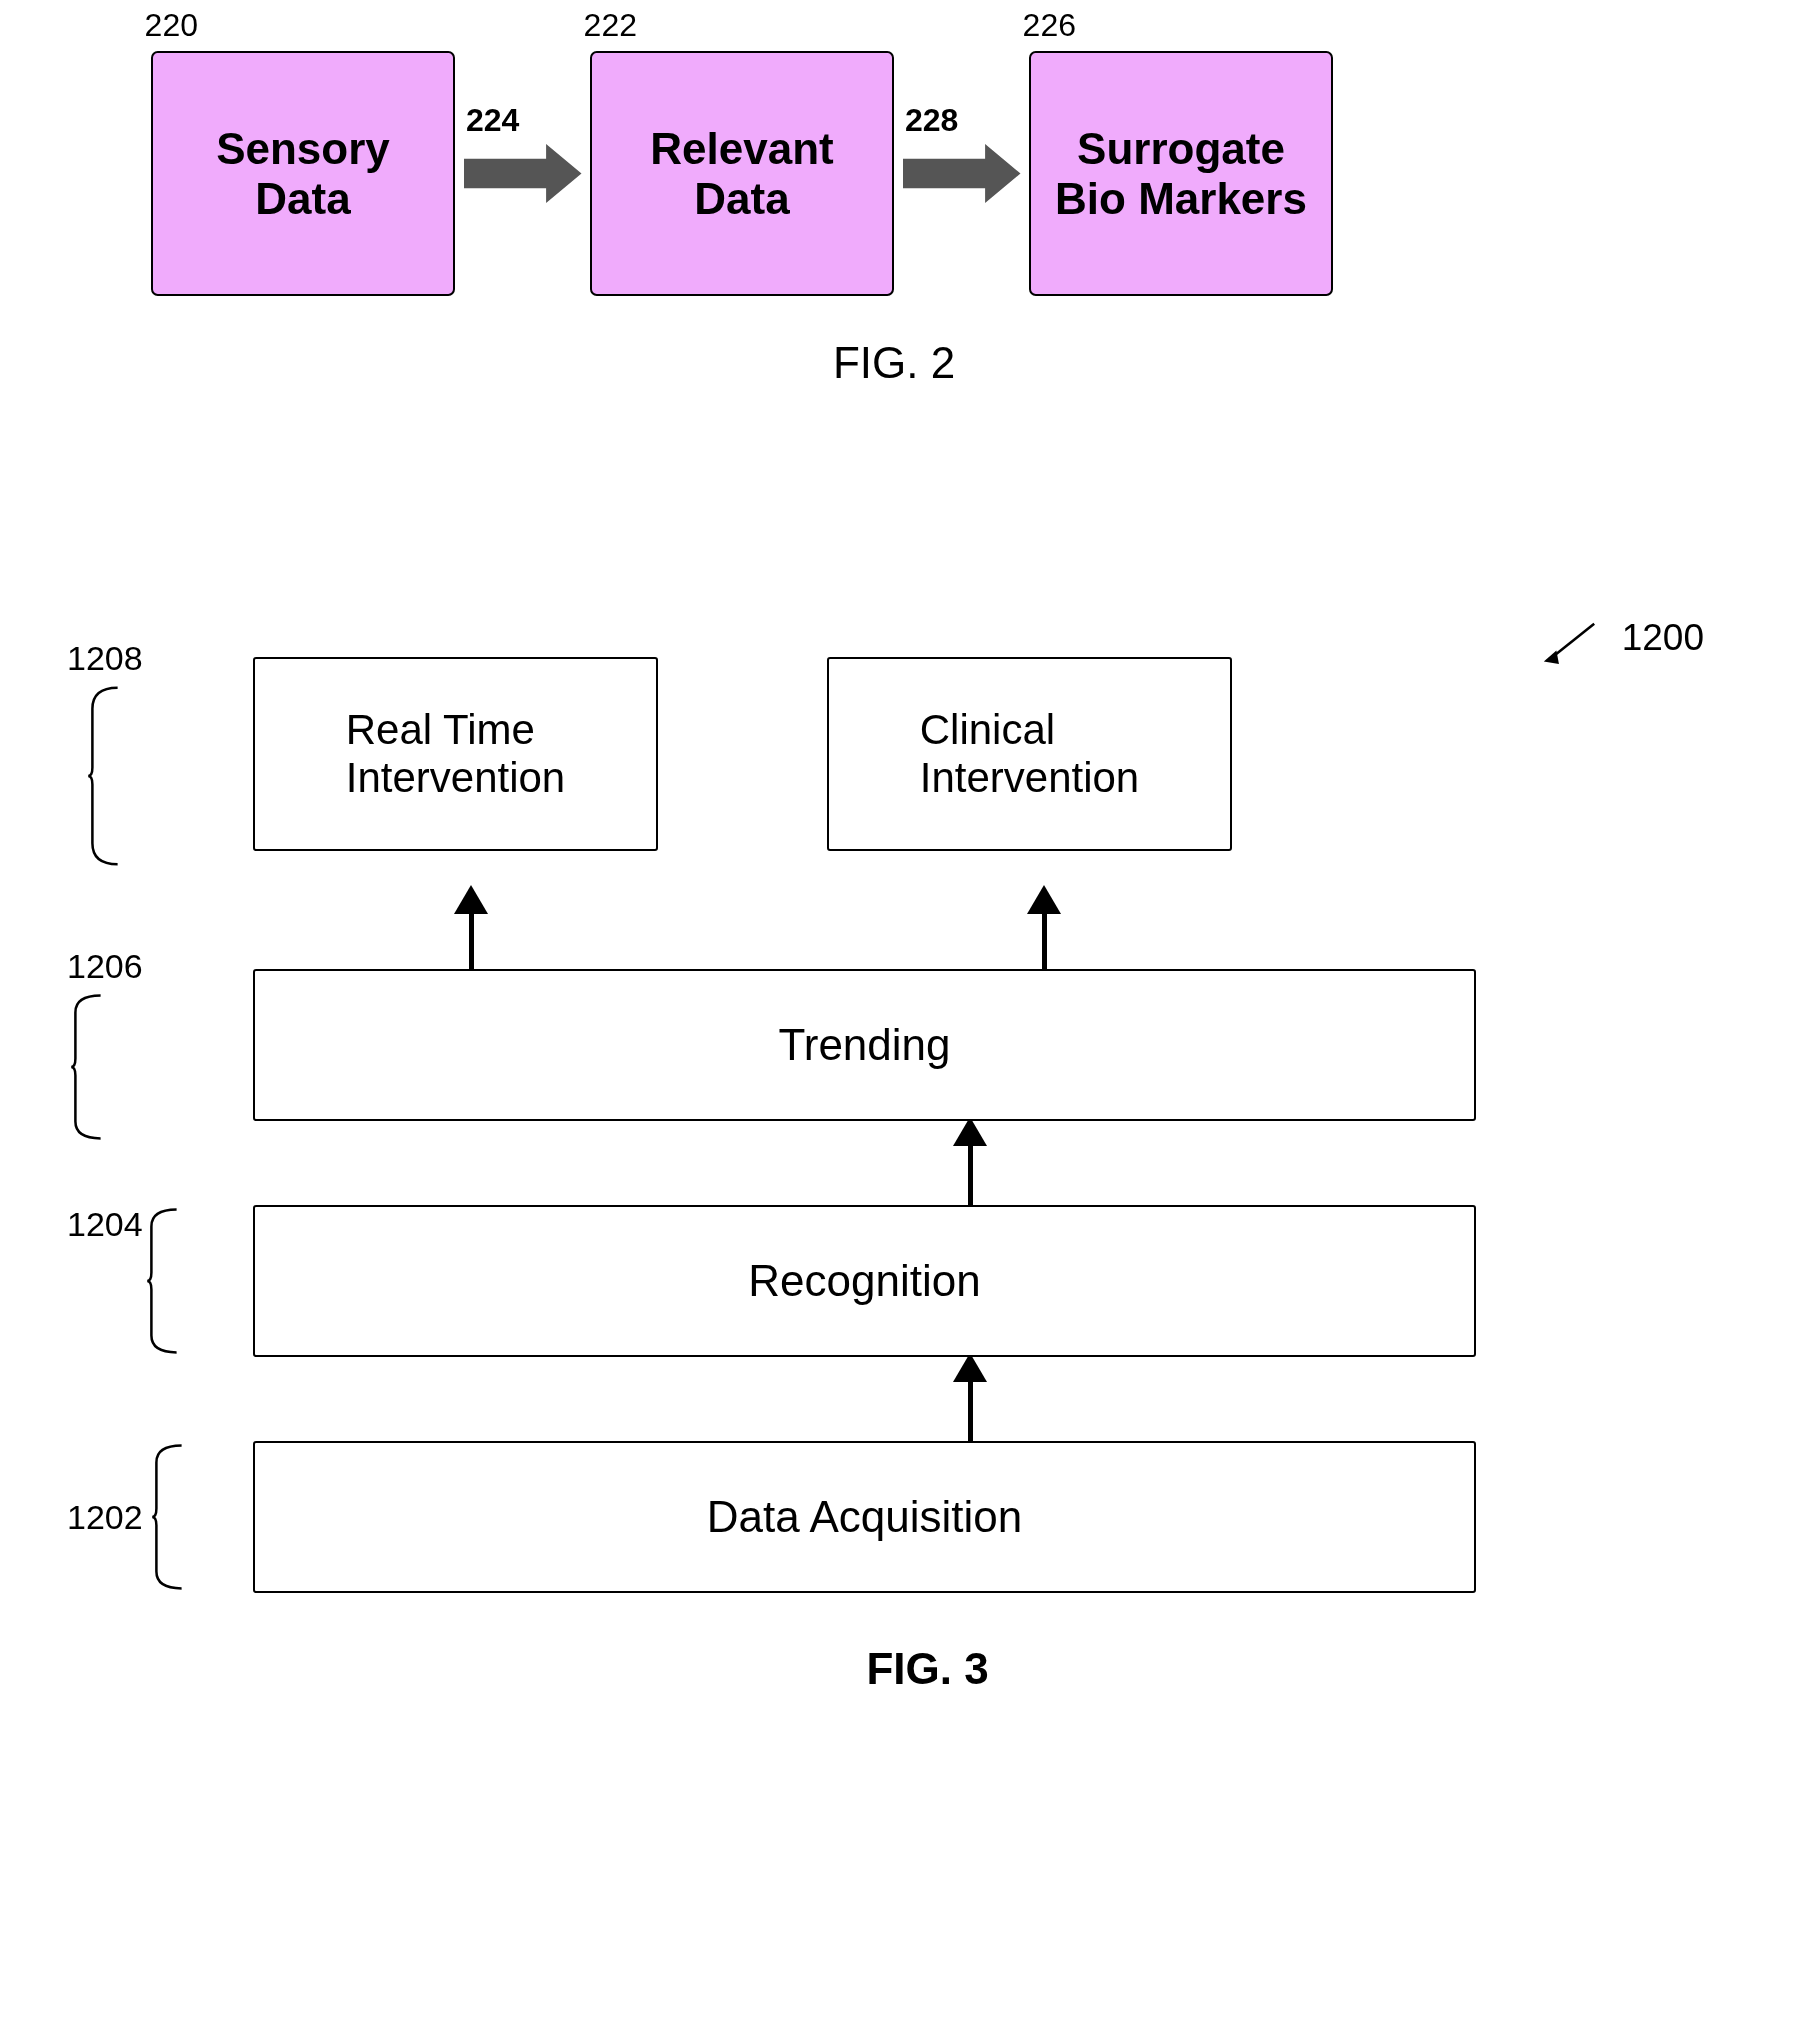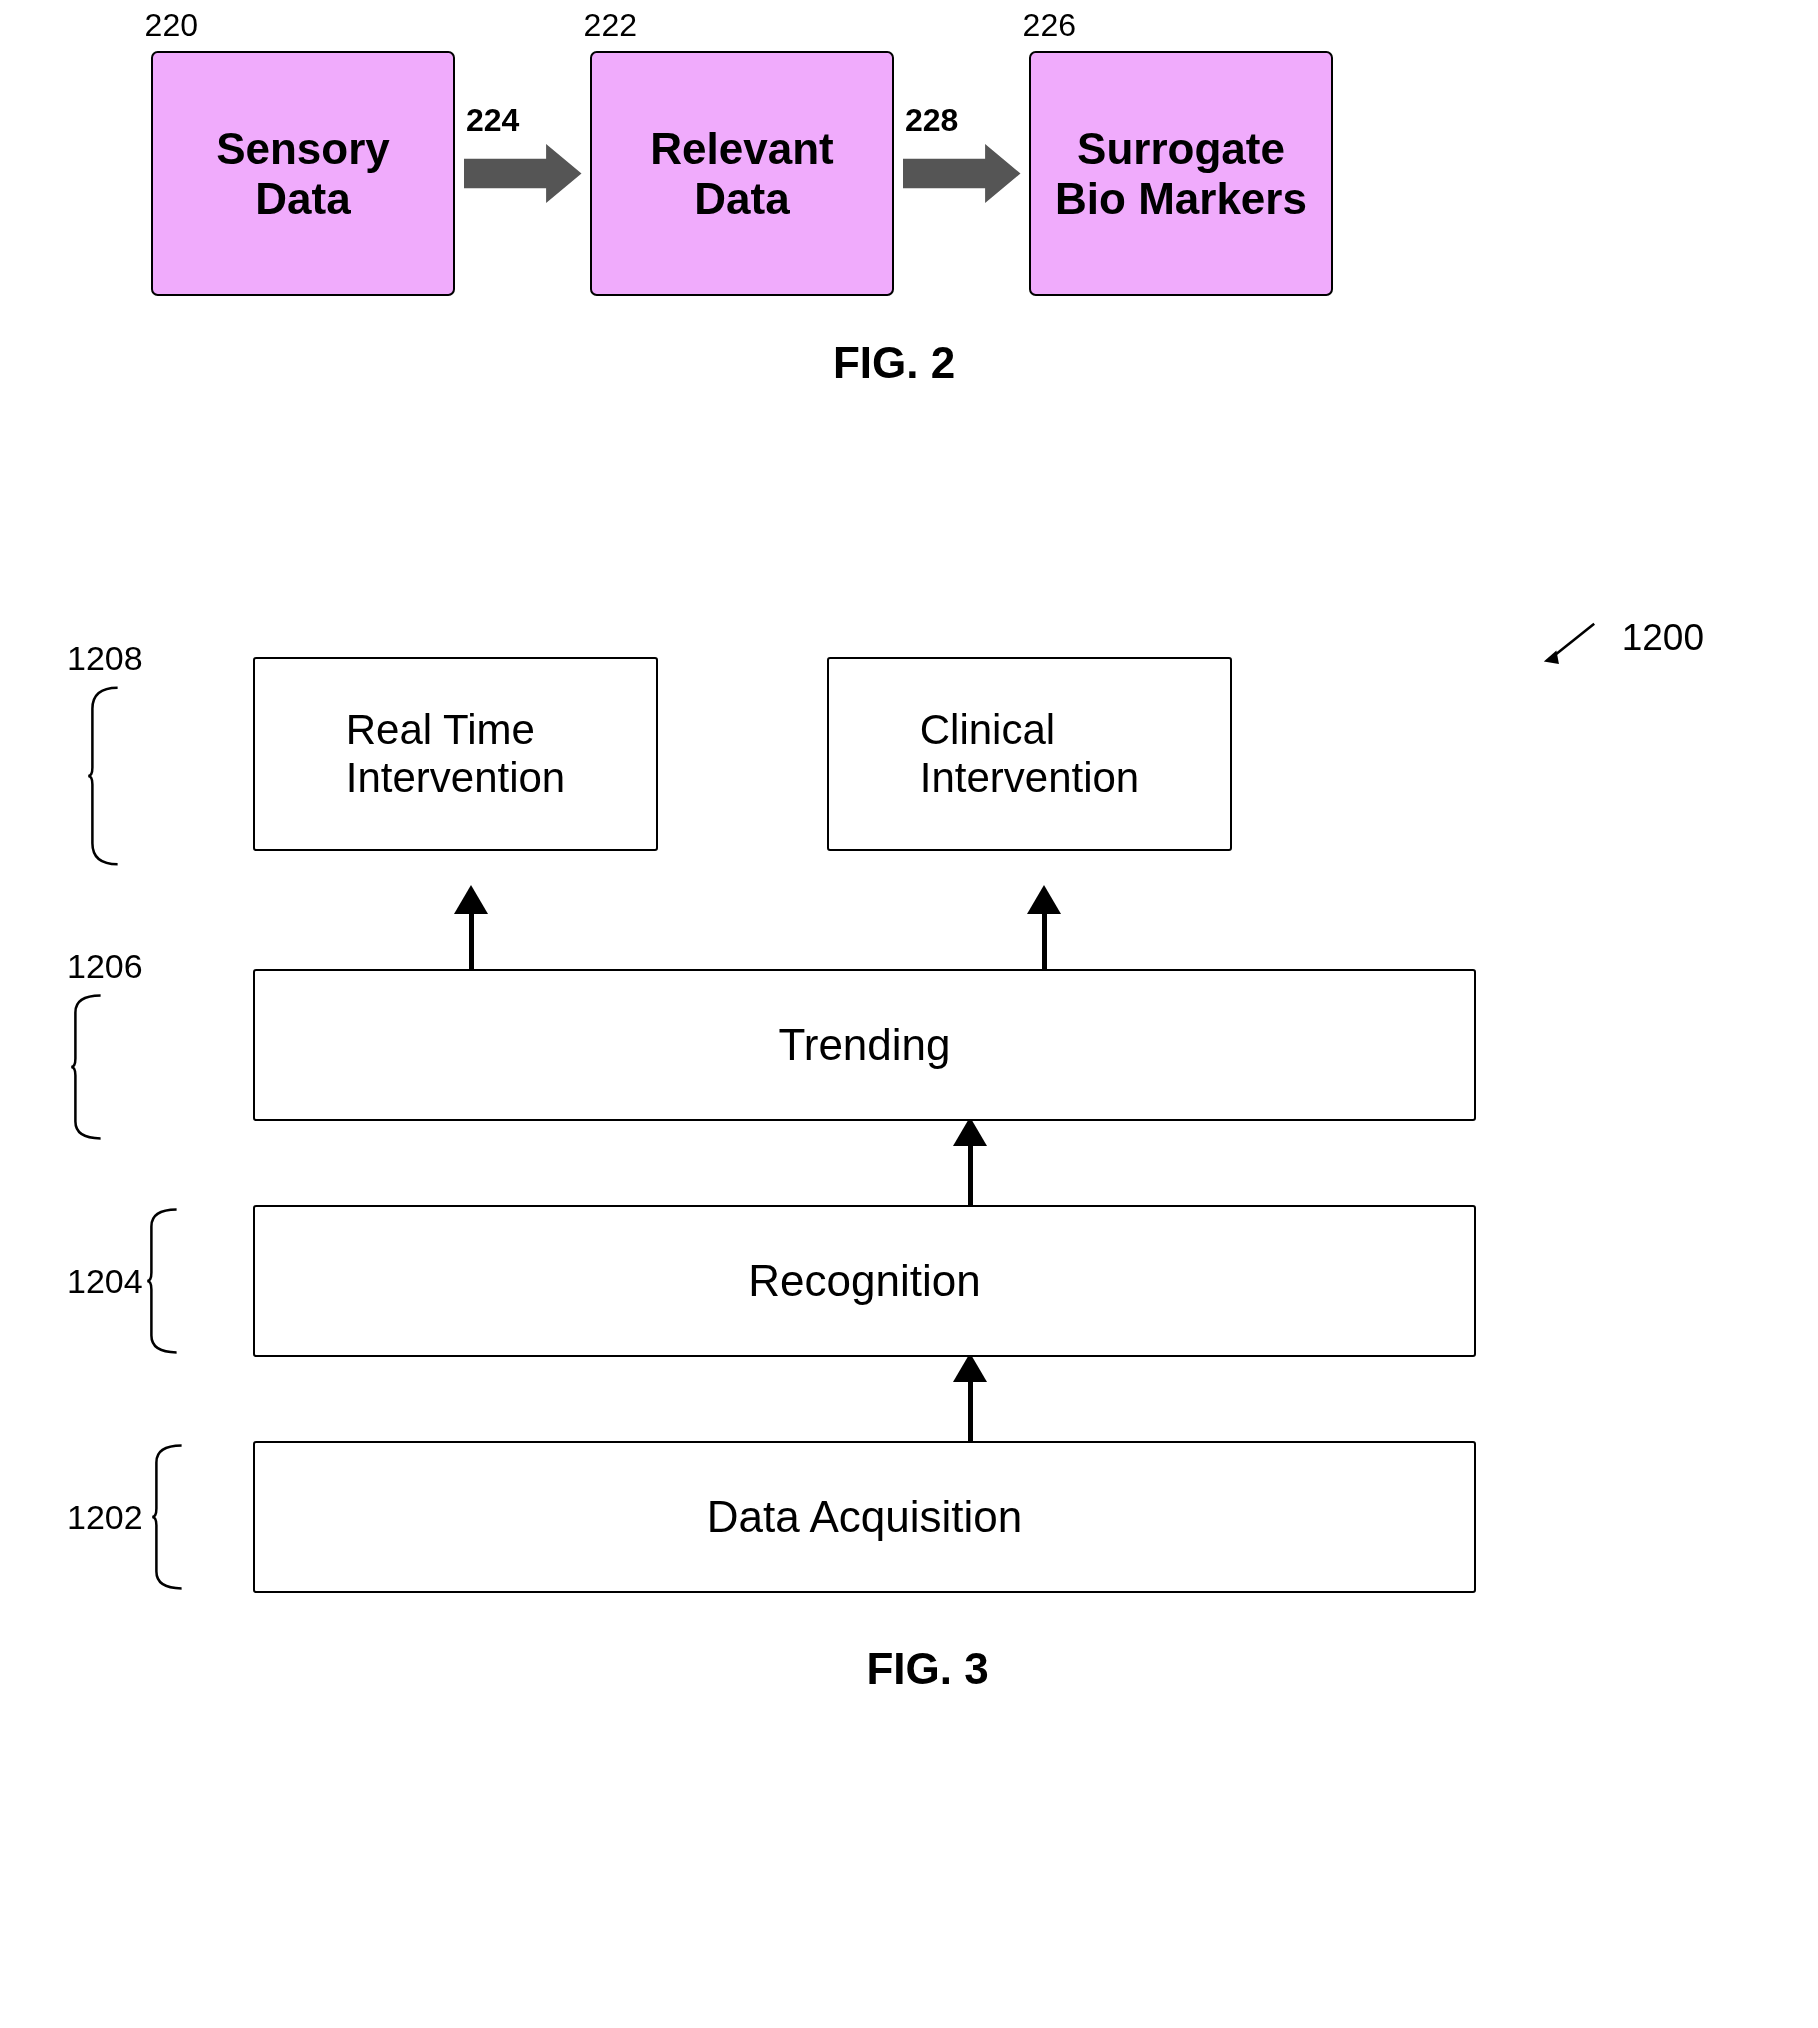--- a/index.html
+++ b/index.html
@@ -79,21 +79,21 @@
 
     .arrow-ref {
       top: -38px;
       left: 11px;
       font-weight: bold;
     }
 
     .fig2-caption {
       text-align: center;
       font-size: 44px;
-      font-weight: bold;
+      font-weight: normal;
       margin-top: 42px;
       margin-left: -67px;
     }
 
     
     .fig3-container {
       position: absolute;
       top: 590px;
       left: 84px;
       width: 1687px;
@@ -259,21 +259,21 @@
     </div>
 
     <div style="display:flex; justify-content:center; align-items:flex-end; height:84px;">
       <div style="display:flex; flex-direction:column; align-items:center;">
         <div class="arrow-up-head"></div>
         <div class="arrow-up-line"></div>
       </div>
     </div>
 
     <div style="position:relative; margin-bottom:0;">
-      <div style="position:absolute; left:-186px; top:50%; transform:translateY(-50%); display:flex; align-items:center; ">
+      <div style="position:absolute; left:-186px; top:50%; transform:translateY(-50%); display:flex; ">
         <span style="font-size:34px;">1204</span>
         <svg width="42" height="152" viewBox="0 0 50 180">
           <path d="M40,5 Q10,5 10,25 L10,80 Q10,90 5,90 Q10,90 10,100 L10,155 Q10,175 40,175" fill="none" stroke="#000" stroke-width="3"></path>
         </svg>
       </div>
       <div class="fig3-box fig3-box-wide">
         <span style="font-size:44px;">Recognition</span>
       </div>
     </div>
 

